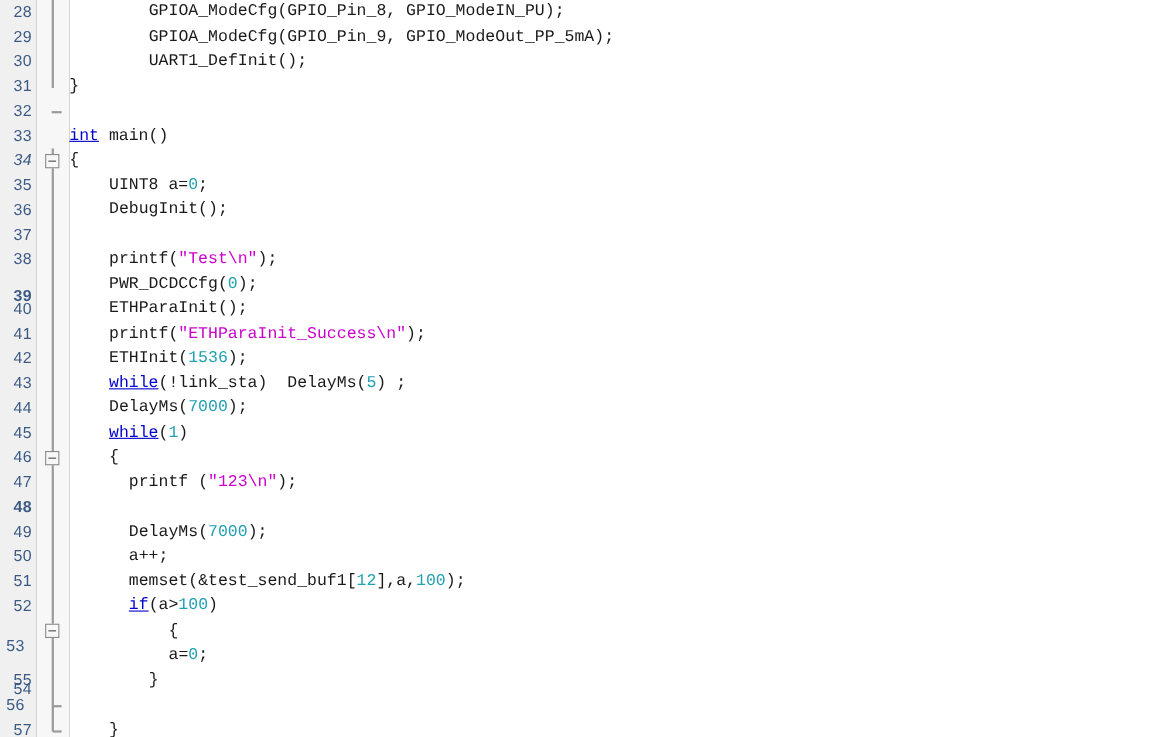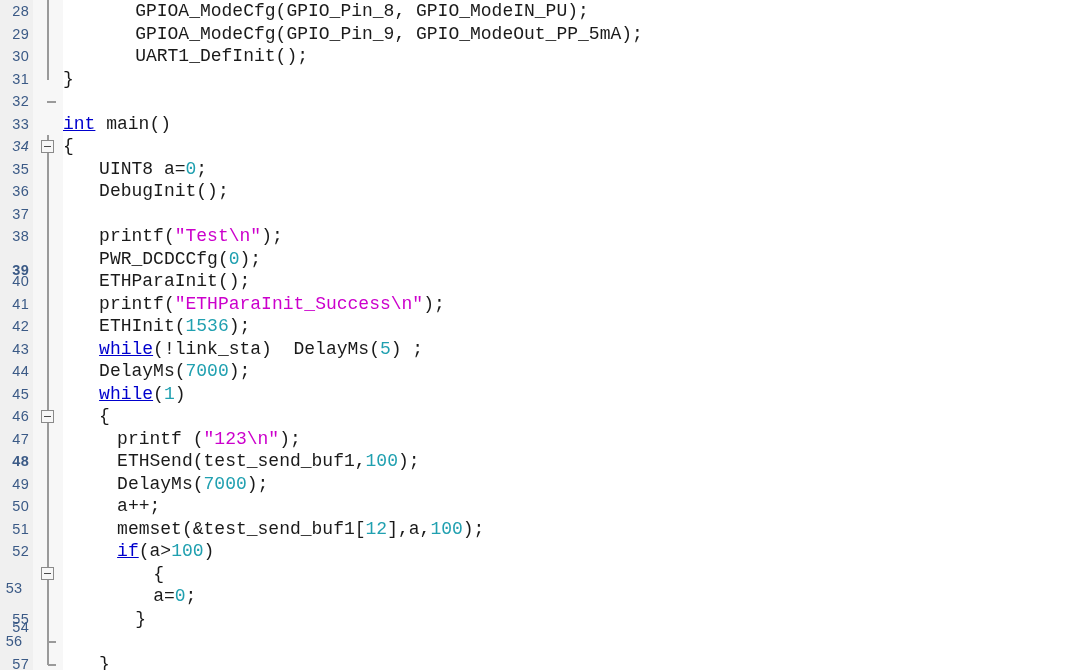--- a/index.html
+++ b/index.html
@@ -107,21 +107,21 @@
     right: 0;
     height: 670px;
     background: #ffffff;
   }
   .cline {
     position: absolute;
     left: 0;
     height: 22.5px;
     line-height: 22.5px;
     font-family: "Liberation Mono", "DejaVu Sans Mono", monospace;
-    font-size: 18px;
+    font-size: 15px;
     color: #1a1a1a;
     white-space: pre;
     letter-spacing: 0px;
   }
 
   
   .kw   { color: #0000cd; text-decoration: underline; }
   .str  { color: #cc00cc; }
   .num  { color: #20a0b0; }
   .plain{ color: #1a1a1a; }
@@ -189,21 +189,20 @@
       <div class="cline" style="top: 225px; left: 36.08px;"><span class="plain">printf(</span><span class="str">"Test\n"</span><span class="plain">);</span></div>
       <div class="cline" style="top: 247.5px; left: 36.08px;"><span class="plain">PWR_DCDCCfg(</span><span class="num">0</span><span class="plain">);</span></div>
       <div class="cline" style="top: 270px; left: 36.08px;"><span class="plain">ETHParaInit();</span></div>
       <div class="cline" style="top: 292.5px; left: 36.08px;"><span class="plain">printf(</span><span class="str">"ETHParaInit_Success\n"</span><span class="plain">);</span></div>
       <div class="cline" style="top: 315px; left: 36.08px;"><span class="plain">ETHInit(</span><span class="num">1536</span><span class="plain">);</span></div>
       <div class="cline" style="top: 337.5px; left: 36.08px;"><span class="kw">while</span><span class="plain">(!link_sta)  DelayMs(</span><span class="num">5</span><span class="plain">) ;</span></div>
       <div class="cline" style="top: 360px; left: 36.08px;"><span class="plain">DelayMs(</span><span class="num">7000</span><span class="plain">);</span></div>
       <div class="cline" style="top: 382.5px; left: 36.08px;"><span class="kw">while</span><span class="plain">(</span><span class="num">1</span><span class="plain">)</span></div>
       <div class="cline" style="top: 405px; left: 36.08px;"><span class="plain">{</span></div>
       <div class="cline" style="top: 427.5px; left: 54.12px;"><span class="plain">printf (</span><span class="str">"123\n"</span><span class="plain">);</span></div>
-      <div class="cline" style="top: 450px; left: 54.12px;"><span class="plain">ETHSend(test_send_buf1,</span><span class="num">100</span><span class="plain">);</span></div>
       <div class="cline" style="top: 472.5px; left: 54.12px;"><span class="plain">DelayMs(</span><span class="num">7000</span><span class="plain">);</span></div>
       <div class="cline" style="top: 495px; left: 54.12px;"><span class="plain">a++;</span></div>
       <div class="cline" style="top: 517.5px; left: 54.12px;"><span class="plain">memset(&amp;test_send_buf1[</span><span class="num">12</span><span class="plain">],a,</span><span class="num">100</span><span class="plain">);</span></div>
       <div class="cline" style="top: 540px; left: 54.12px;"><span class="kw">if</span><span class="plain">(a&gt;</span><span class="num">100</span><span class="plain">)</span></div>
       <div class="cline" style="top: 562.5px; left: 90.2px;"><span class="plain">{</span></div>
       <div class="cline" style="top: 585px; left: 90.2px;"><span class="plain">a=</span><span class="num">0</span><span class="plain">;</span></div>
       <div class="cline" style="top: 607.5px; left: 72.16px;"><span class="plain">}</span></div>
       <div class="cline" style="top: 630px; left: 0px;"></div>
       <div class="cline" style="top: 652.5px; left: 36.08px;"><span class="plain">}</span></div>
     </div>

